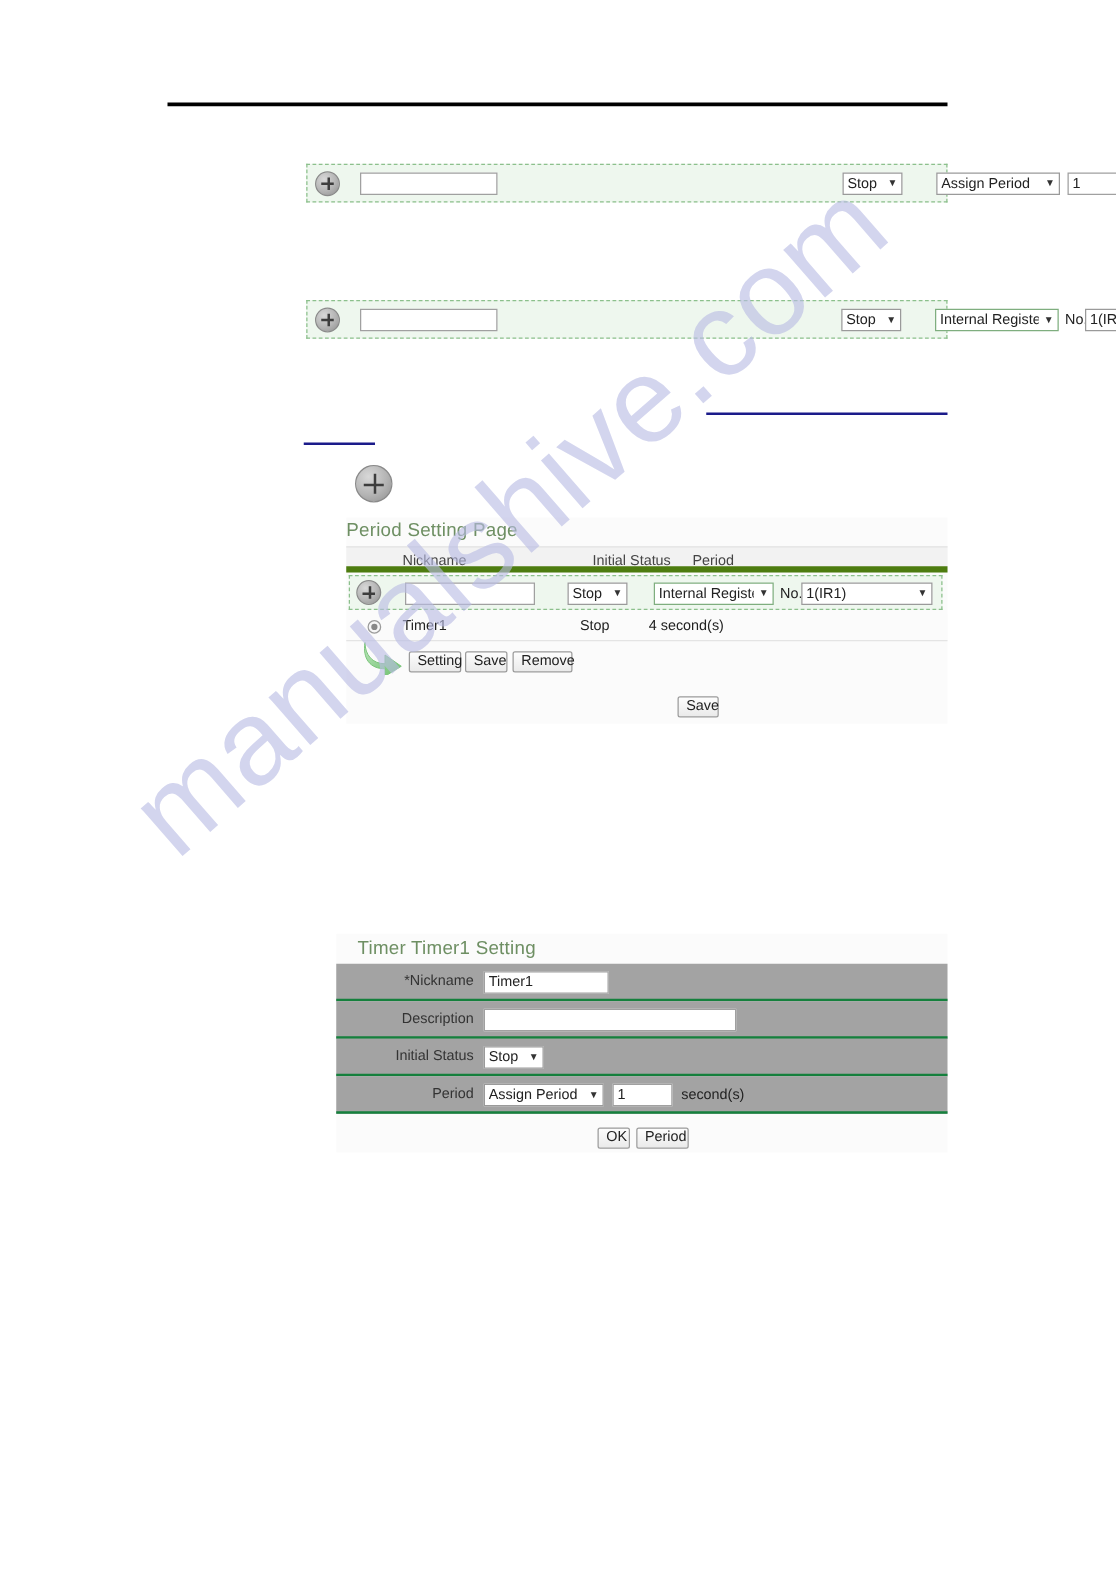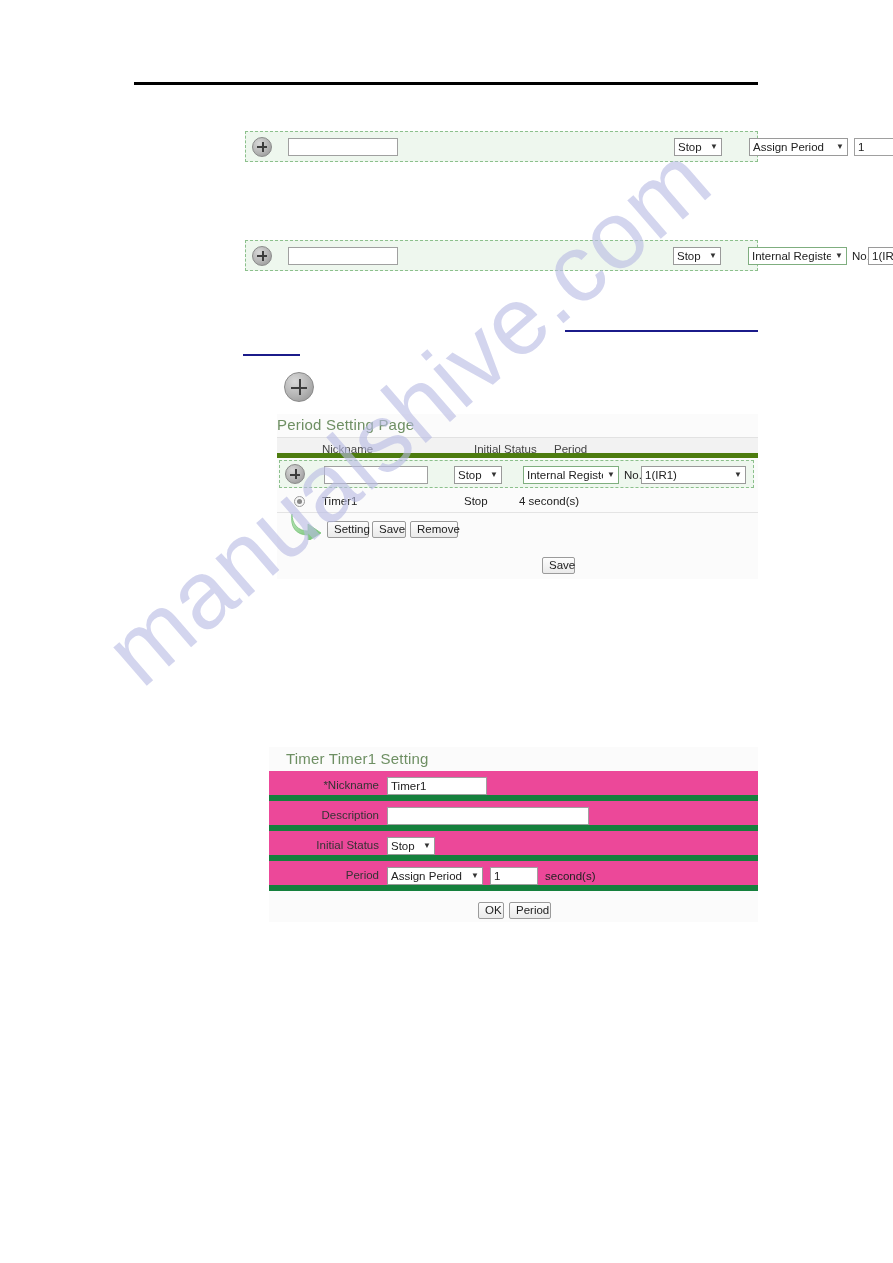--- a/index.html
+++ b/index.html
@@ -226,22 +226,22 @@
   .green-arrow {
     position: absolute;
     width: 34px;
     height: 28px;
     z-index: 30;
   }
 
   .form-row {
     position: absolute;
     box-sizing: border-box;
-    border-bottom: 6px solid #15803d;
-    background: #ec4899;
+    border-bottom: 2px solid #15803d;
+    background: #a3a3a3;
   }
   .form-label {
     position: absolute;
     right: 0;
     font-family: "Liberation Sans", sans-serif;
     font-size: 11.5px;
     color: #333;
     white-space: nowrap;
   }
 </style>

